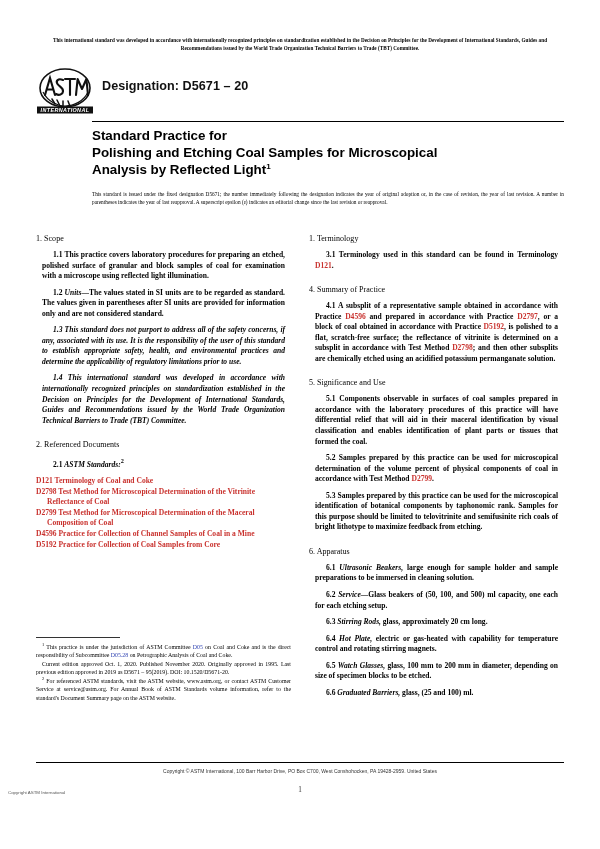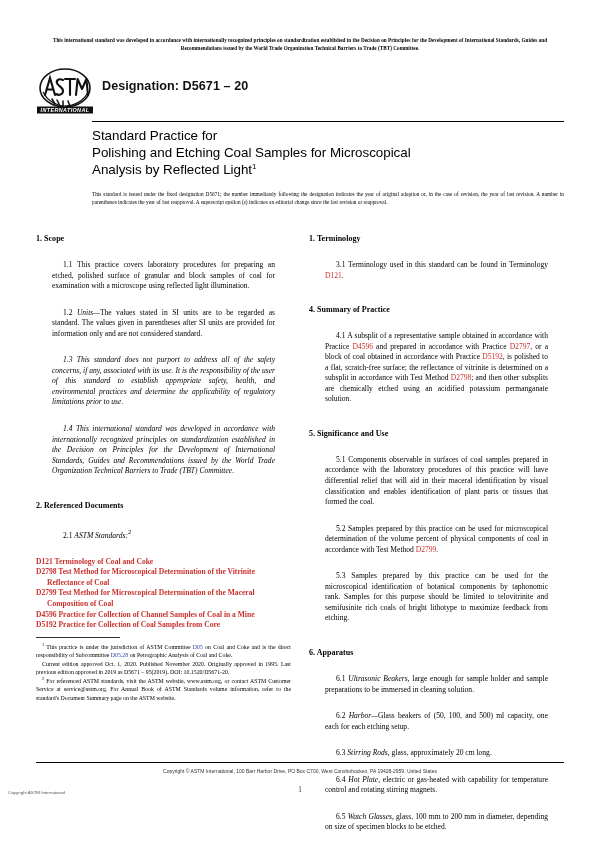--- a/index.html
+++ b/index.html
@@ -77,21 +77,21 @@
 
   
   .title-block {
     position: absolute;
     left: 92px;
     top: 127px;
     width: 472px;
   }
   .title-line {
     font-family: "Liberation Sans", sans-serif;
-    font-weight: normal;
+    font-weight: bold;
     font-size: 13.4px;
     line-height: 17.2px;
     color: #000;
     letter-spacing: -0.002em;
   }
   .title-line sup {
     font-size: 8px;
     vertical-align: super;
     line-height: 0;
   }
@@ -118,36 +118,37 @@
     font-size: 7.55px;
     line-height: 10.55px;
     text-align: justify;
     color: #000;
   }
   .col-left  { left: 36px; }
   .col-right { left: 309px; }
 
   h2.sec {
     font-family: "Liberation Serif", serif;
-    font-weight: bold;
+    font-weight: normal;
     font-size: 8.0px;
     line-height: 11px;
     margin: 0 0 1.5px 0;
     padding: 0;
     text-align: left;
     letter-spacing: 0.003em;
   }
   .sec-gap { height: 7px; }
 
   p.para {
-    margin: 16px;
+    margin: 6px;
     padding: 0;
     text-indent: 11px;
     text-align: justify;
     hyphens: auto;
+    font-weight: bold;
     -webkit-hyphens: auto;
   }
   p.para + p.para { margin-top: 2.2px; }
   .it { font-style: italic; }
   .lnk { color: #c9322e; }
   .lnkb { color: #2b3fb0; }
 
   
   .std-list {
     margin: 1.5px 0 0 0;
@@ -308,21 +309,21 @@
 
     <h2 class="sec">5. Significance and Use</h2>
     <p class="para"><span>5.1</span> <span>Components observable in surfaces of coal samples prepared in accordance with the laboratory procedures of this practice will have differential relief that will aid in their maceral identification by visual classification and enables identification of plant parts or tissues that formed the coal.</span></p>
     <p class="para"><span>5.2</span> <span>Samples prepared by this practice can be used for microscopical determination of the volume percent of physical components of coal in accordance with Test Method </span><span class="lnk">D2799</span><span>.</span></p>
     <p class="para"><span>5.3</span> <span>Samples prepared by this practice can be used for the microscopical identification of botanical components by taphonomic rank. Samples for this purpose should be limited to telovitrinite and semifusinite rich coals of bright lithotype to maximize feedback from etching.</span></p>
 
     <div class="sec-gap"></div>
 
     <h2 class="sec">6. Apparatus</h2>
     <p class="para"><span>6.1</span> <span class="it">Ultrasonic Beakers,</span><span> large enough for sample holder and sample preparations to be immersed in cleaning solution.</span></p>
-    <p class="para"><span>6.2</span> <span class="it">Harbor—</span><span>Glass beakers of (50, 100, and 500) ml capacity, one each for each etching setup.</span></p>
+    <p class="para"><span>6.2</span> <span class="it">Service—</span><span>Glass beakers of (50, 100, and 500) ml capacity, one each for each etching setup.</span></p>
     <p class="para"><span>6.3</span> <span class="it">Stirring Rods,</span><span> glass, approximately 20 cm long.</span></p>
     <p class="para"><span>6.4</span> <span class="it">Hot Plate,</span><span> electric or gas-heated with capability for temperature control and rotating stirring magnets.</span></p>
     <p class="para"><span>6.5</span> <span class="it">Watch Glasses,</span><span> glass, 100 mm to 200 mm in diameter, depending on size of specimen blocks to be etched.</span></p>
     <p class="para"><span>6.6</span> <span class="it">Graduated Barriers,</span><span> glass, (25 and 100) ml.</span></p>
   </div>
 
   <div class="fn-rule"></div>
   <div class="footnotes">
     <p><sup>1</sup> <span>This practice is under the jurisdiction of ASTM Committee </span><span class="lnkb">D05</span><span> on Coal and Coke and is the direct responsibility of Subcommittee </span><span class="lnkb">D05.28</span><span> on Petrographic Analysis of Coal and Coke.</span></p>
     <p>Current edition approved Oct. 1, 2020. Published November 2020. Originally approved in 1995. Last previous edition approved in 2019 as D5671 – 95(2019). DOI: 10.1520/D5671-20.</p>

